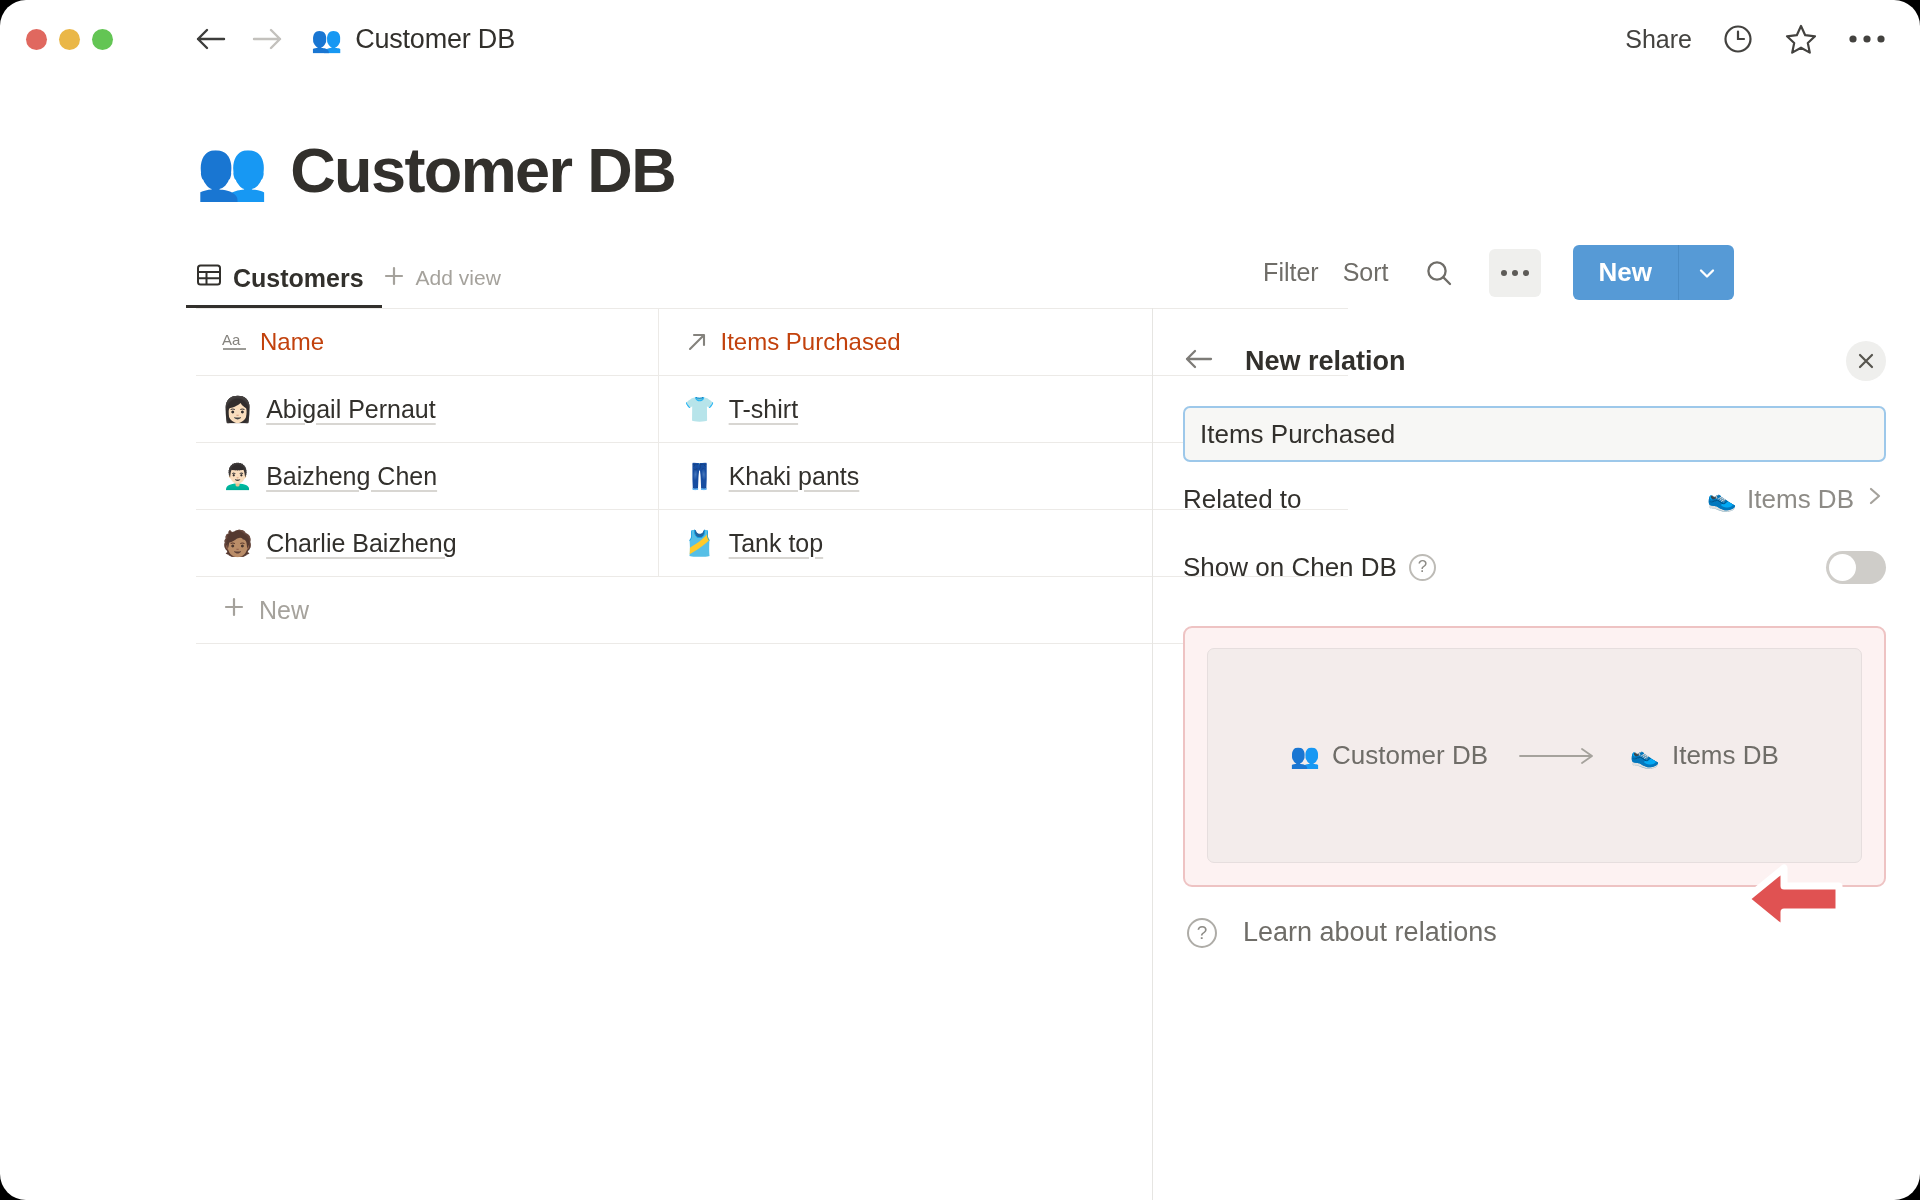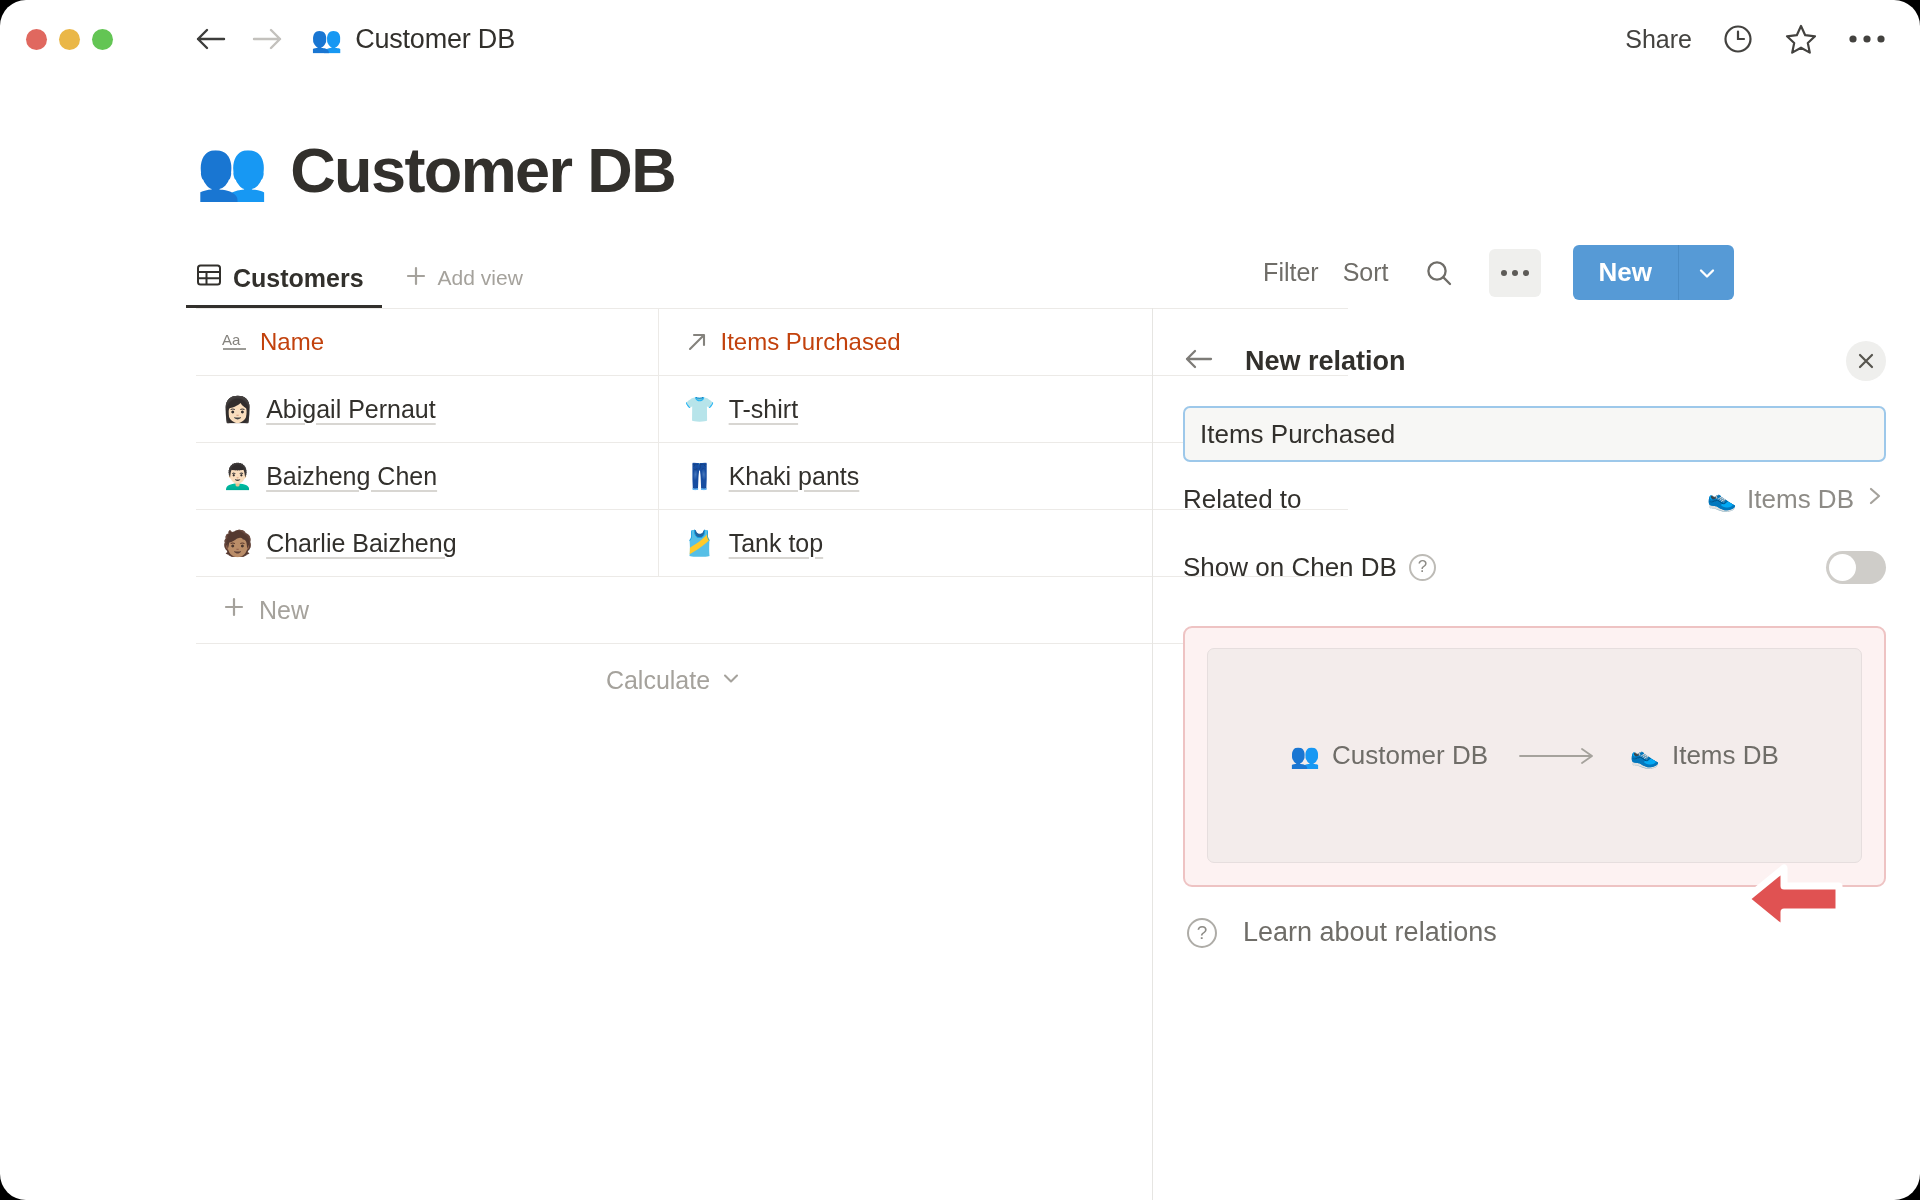--- a/index.html
+++ b/index.html
@@ -53,21 +53,21 @@
   #page-title .txt { font-size: 63px; font-weight: bold; color: #32302c; letter-spacing: -1.6px; }
 
   
   #view-bar {
     margin: 46px 0 0 0;
     padding: 0 186px 0 196px;
     display: flex; align-items: flex-end;
     height: 56px;
     position: relative;
   }
-  .views { display: flex; align-items: center; gap: 40px; }
+  .views { display: flex; align-items: center; gap: 18px; }
   .view-tab {
     display: flex; align-items: center; gap: 11px;
     font-size: 25px; color: #32302c; font-weight: bold;
     padding-bottom: 14px; position: relative;
   }
   .view-tab.active::after {
     content: ""; position: absolute; left: -10px; right: -18px; bottom: 0;
     height: 3px; background: #32302c;
   }
   .add-view { display: flex; align-items: center; gap: 10px; font-size: 21px; color: #a5a29c; font-weight: normal; padding-bottom: 14px; }
@@ -364,30 +364,20 @@
                       </svg>
                   </span>
                   <span>New</span>
                 </div>
               </td>
               <td class="col-b"></td>
             </tr>
           </tbody>
         </table>
 
-        <div class="calc">
-          <div class="inner">
-            <span>Calculate</span>
-            <span>
-              <svg width="22" height="22" viewBox="0 0 22 22">
-                  <path d="M5 8.5 L11 14.5 L17 8.5" fill="none" stroke="#a5a29c" stroke-width="2.1" stroke-linecap="round" stroke-linejoin="round"></path>
-                </svg>
-            </span>
-          </div>
-        </div>
       </div>
     </div>
 
     <div id="panel">
       <div class="panel-inner">
 
         <div class="panel-head">
           <span>
             <svg width="34" height="26" viewBox="0 0 34 26">
                 <path d="M12 5 L4 13 L12 21 M4 13 H28" fill="none" stroke="#7d7b77" stroke-width="2.3" stroke-linecap="round" stroke-linejoin="round"></path>

